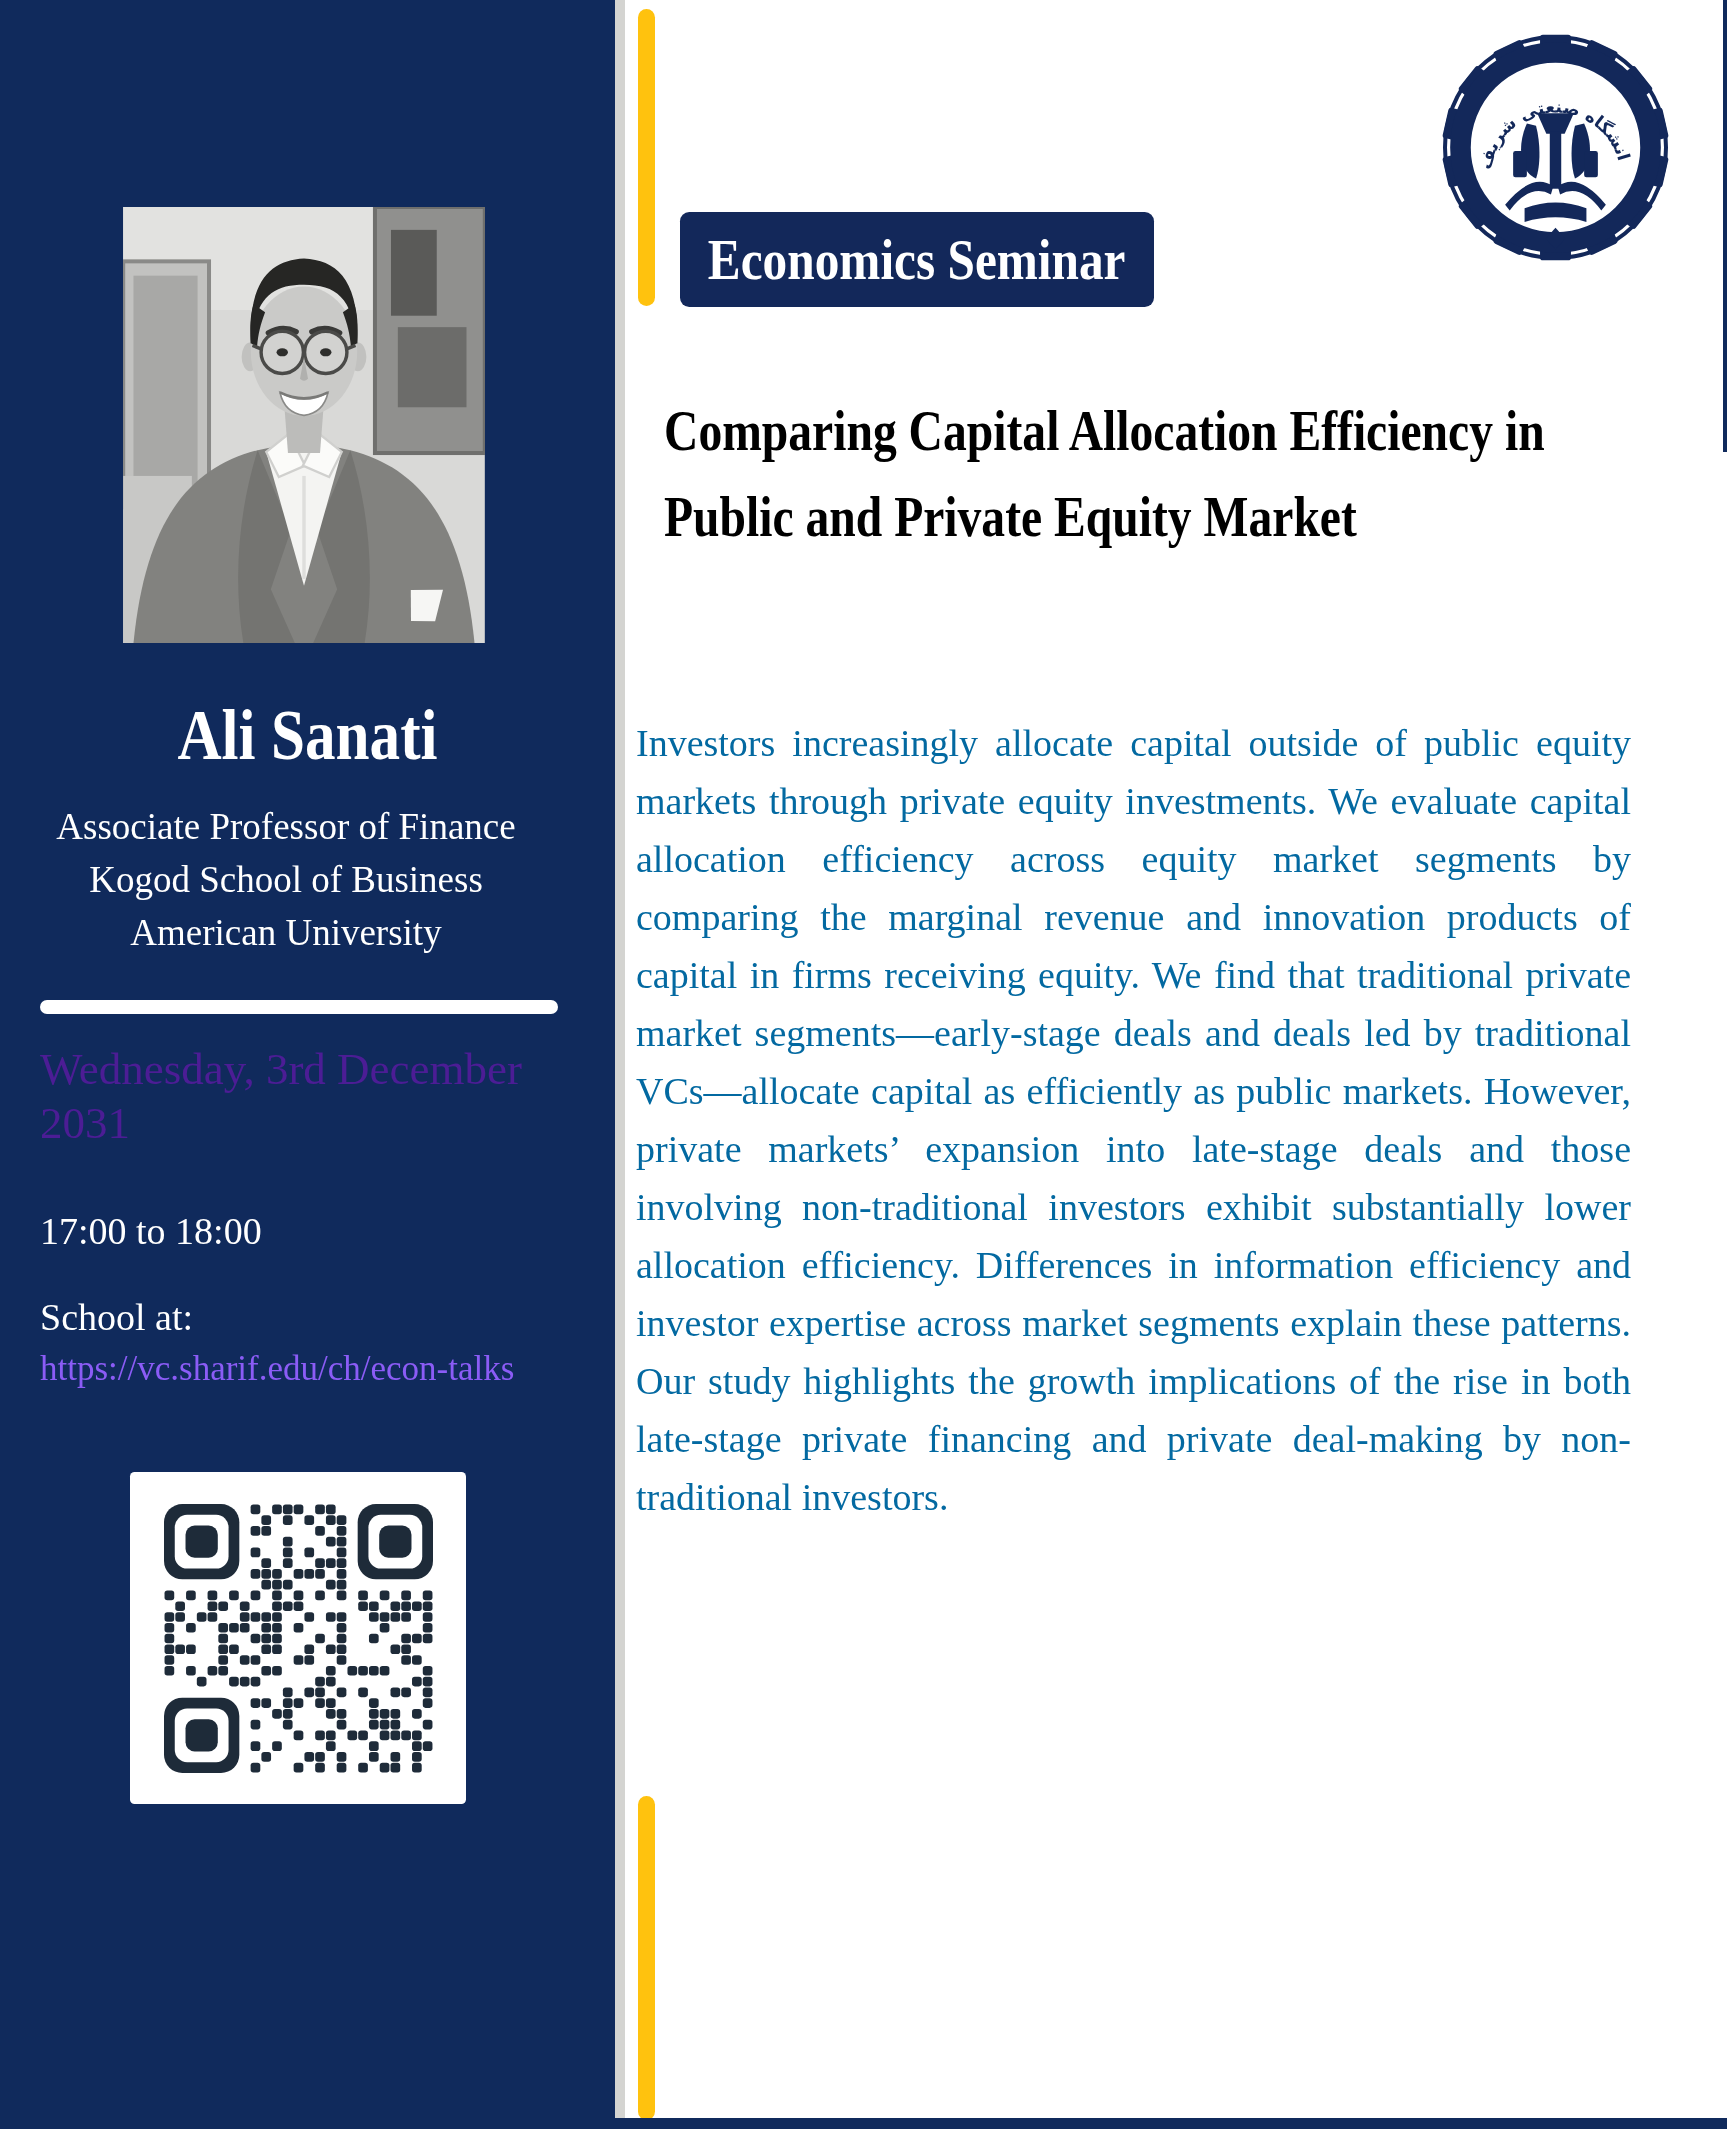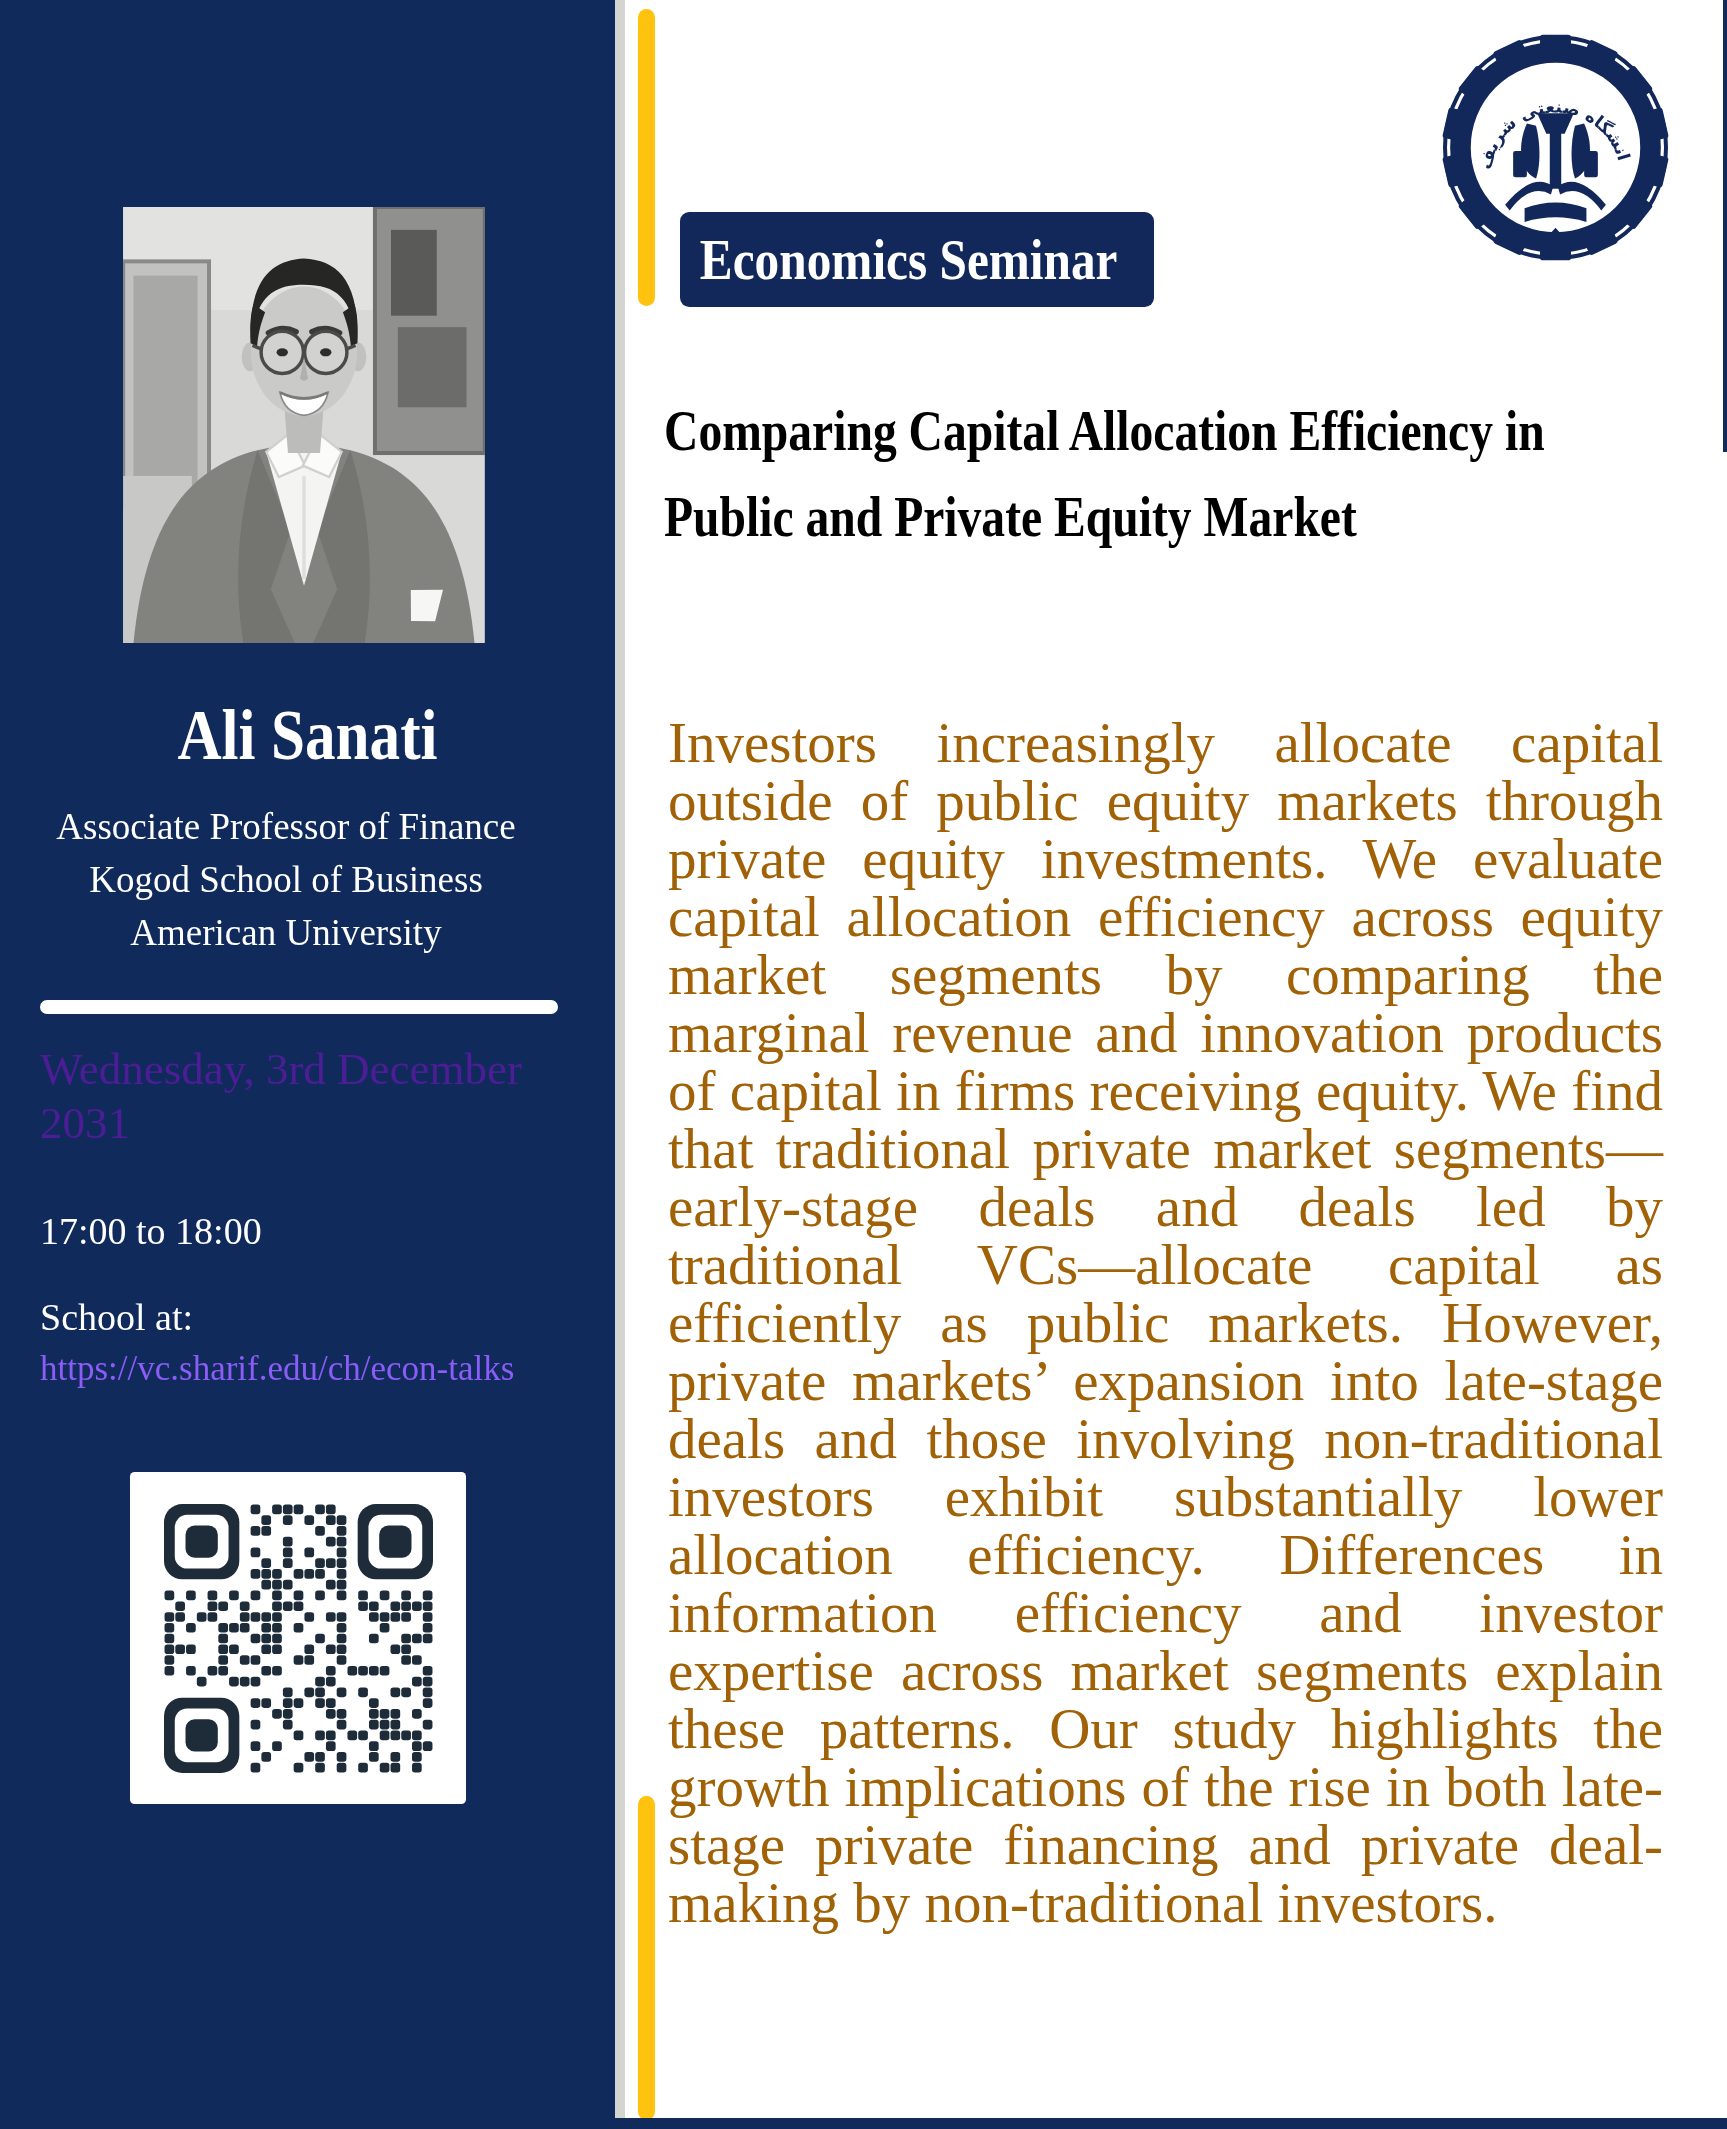--- a/index.html
+++ b/index.html
@@ -32,30 +32,30 @@
   
   .accent-bar{position:absolute;left:638px;width:16.6px;background:#ffc20e;border-radius:8.6px;}
   .accent-bar.top{top:8.6px;height:297px;}
   .accent-bar.bottom{top:1796px;height:324px;}
   .bottom-strip{position:absolute;left:0;top:2118px;width:1728px;height:11.4px;background:#102a5c;}
   .right-edge-line{position:absolute;left:1723px;top:0;width:4.6px;height:452px;background:#102a5c;}
 
   
   .logo{position:absolute;left:1441px;top:33px;width:229px;height:229px;}
   .badge{position:absolute;left:680px;top:212px;width:474px;height:95px;background:#13285a;
-    border-radius:9.2px;display:flex;align-items:center;justify-content:flex-end;}
+    border-radius:9.2px;display:flex;align-items:center;justify-content:center;}
   .badge-label{color:#ffffff;font-size:58px;font-weight:700;white-space:nowrap;
     transform:scaleX(0.85);transform-origin:center center;}
 
   .seminar-title{position:absolute;left:664px;top:388px;color:#000000;font-weight:700;
     font-size:56px;line-height:86px;transform:scaleX(0.85);transform-origin:left top;}
   .seminar-title div{white-space:nowrap;}
 
-  .abstract{position:absolute;left:668px;top:714px;width:995px;color:#a16207;
-    font-size:57px;line-height:58px;text-align:justify;}
+  .abstract{position:absolute;left:636px;top:714px;width:995px;color:#0369a1;
+    font-size:38px;line-height:58px;text-align:justify;}
 </style>
 </head>
 <body>
 
 <div class="poster">
 
   <div class="sidebar"></div>
   <div class="shadow-strip"></div>
 
   <div class="photo">

